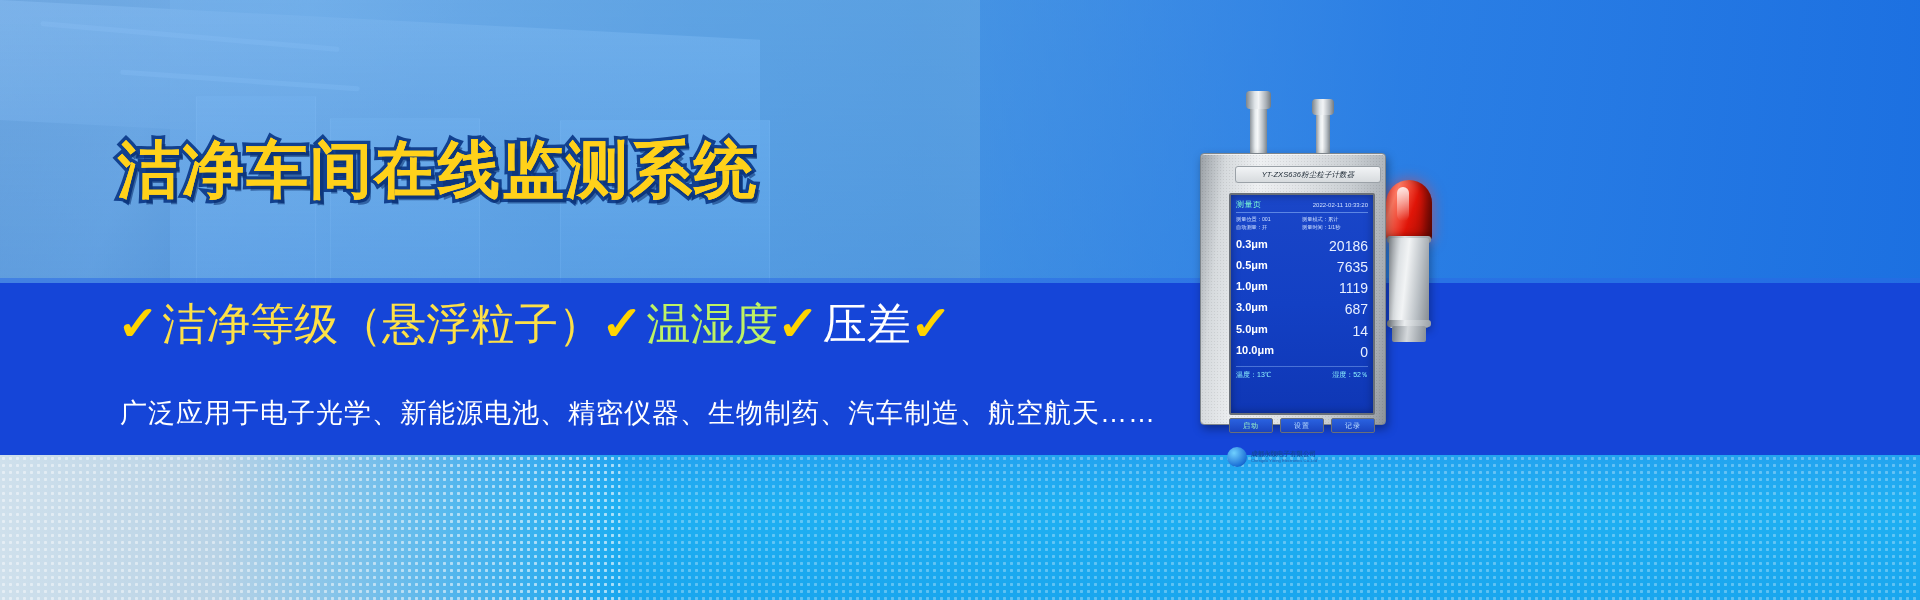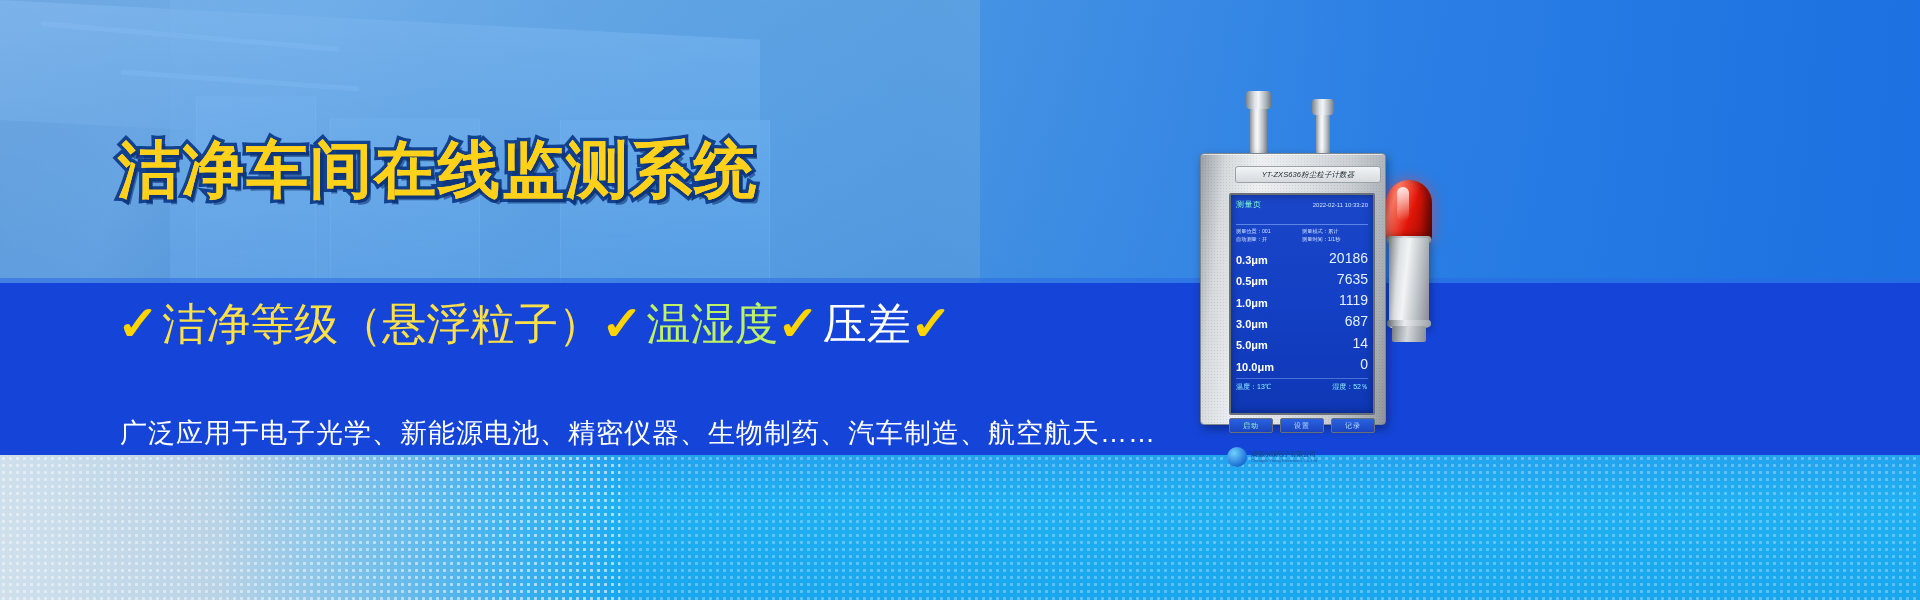--- a/index.html
+++ b/index.html
@@ -67,21 +67,21 @@
   .features { position:absolute; left:118px; top:298px; white-space:nowrap;
     font-size:44px; font-weight:500; line-height:1.1; display:flex; align-items:center; }
   .chk { color:#ffd400; font-size:48px; font-weight:700; margin:0 4px 0 0;
     display:inline-block; transform:scaleX(1.05); }
   .f-green { color:#fde047; }
   .f-cyan  { color:#bef264; }
   .f-orange{ color:#ffffff; }
   .f-white { color:#ffffff; }
 
   
-  .desc { position:absolute; left:120px; top:415px; font-size:27px; color:#fff;
+  .desc { position:absolute; left:120px; top:395px; font-size:27px; color:#fff;
     letter-spacing:1px; white-space:nowrap; font-weight:400; }
 
   
   .device { position:absolute; left:1186px; top:85px; width:250px; height:340px; }
   .probe { position:absolute; background:linear-gradient(90deg,#8d949b 0%, #e6ebee 30%, #f6f8f9 45%, #b9c0c6 75%, #7e868d 100%);
     border-radius:4px 4px 2px 2px; }
   .probe-cap { position:absolute; background:linear-gradient(90deg,#7d858c 0%, #dfe4e8 35%, #f2f4f6 50%, #aab1b8 80%, #737b82 100%);
     border-radius:5px 5px 3px 3px; }
   .body-case { position:absolute; left:14px; top:68px; width:186px; height:272px;
     background:linear-gradient(96deg,#9aa0a6 0%, #d6dadd 12%, #eef0f2 28%, #dfe2e5 50%, #c9ced2 72%, #a7adb3 92%, #8d9399 100%);
@@ -94,27 +94,27 @@
   .model-plate { position:absolute; left:34px; top:12px; width:146px; height:17px;
     background:linear-gradient(180deg,#f2f4f6,#d7dbde); border:1px solid #9aa1a7; border-radius:3px;
     display:flex; align-items:center; justify-content:center;font-style:italic; }
   .model-plate span { font-size:7.5px; color:#1b2733; letter-spacing:.1px; white-space:nowrap; }
 
   .screen { position:absolute; left:28px; top:39px; width:146px; height:222px;
     background:linear-gradient(180deg,#1a46c8 0%, #1340c4 50%, #0f37b5 100%);
     border:2px solid #6a7078; border-radius:2px; padding:4px 5px;
     box-shadow:inset 0 0 8px rgba(0,0,0,.35); color:#dbe6ff; overflow:hidden; }
   .scr-topbar { display:flex; justify-content:space-between; align-items:center;
-    border-bottom:1px solid rgba(160,200,255,.5); padding-bottom:14px; }
+    border-bottom:1px solid rgba(160,200,255,.5); padding-bottom:2px; }
   .scr-title { font-size:8px; color:#7dffd6; letter-spacing:.5px; }
   .scr-time { font-size:6px; color:#cfe0ff; }
   .scr-meta { display:flex; flex-wrap:wrap; font-size:5.2px; color:#cfe0ff; margin-top:2px; line-height:1.6; }
   .scr-meta div { width:50%; }
   .scr-rows { margin-top:4px; }
-  .scr-row { display:flex; justify-content:space-between; align-items:flex-end;
+  .scr-row { display:flex; justify-content:space-between; align-items:flex-start;
     font-size:11px; font-weight:700; color:#ffffff; line-height:1.52; }
   .scr-row .val { font-weight:400; color:#e8f0ff; font-size:14px; }
   .scr-env { display:flex; justify-content:space-between; font-size:7px; color:#8ef3ff;
     border-top:1px solid rgba(160,200,255,.4); margin-top:3px; padding-top:3px; }
   .scr-btns { position:absolute; left:28px; top:264px; width:146px; display:flex;
     justify-content:space-between; }
   .scr-btn { width:44px; height:15px; background:linear-gradient(180deg,#2a62e0,#1a44bf);
     border:1px solid #6a7078; border-radius:2px; color:#9ef7c6; font-size:7px;
     display:flex; align-items:center; justify-content:center; letter-spacing:1px; }
   .scr-btn:nth-child(2), .scr-btn:nth-child(3) { color:#bfe0ff; }

